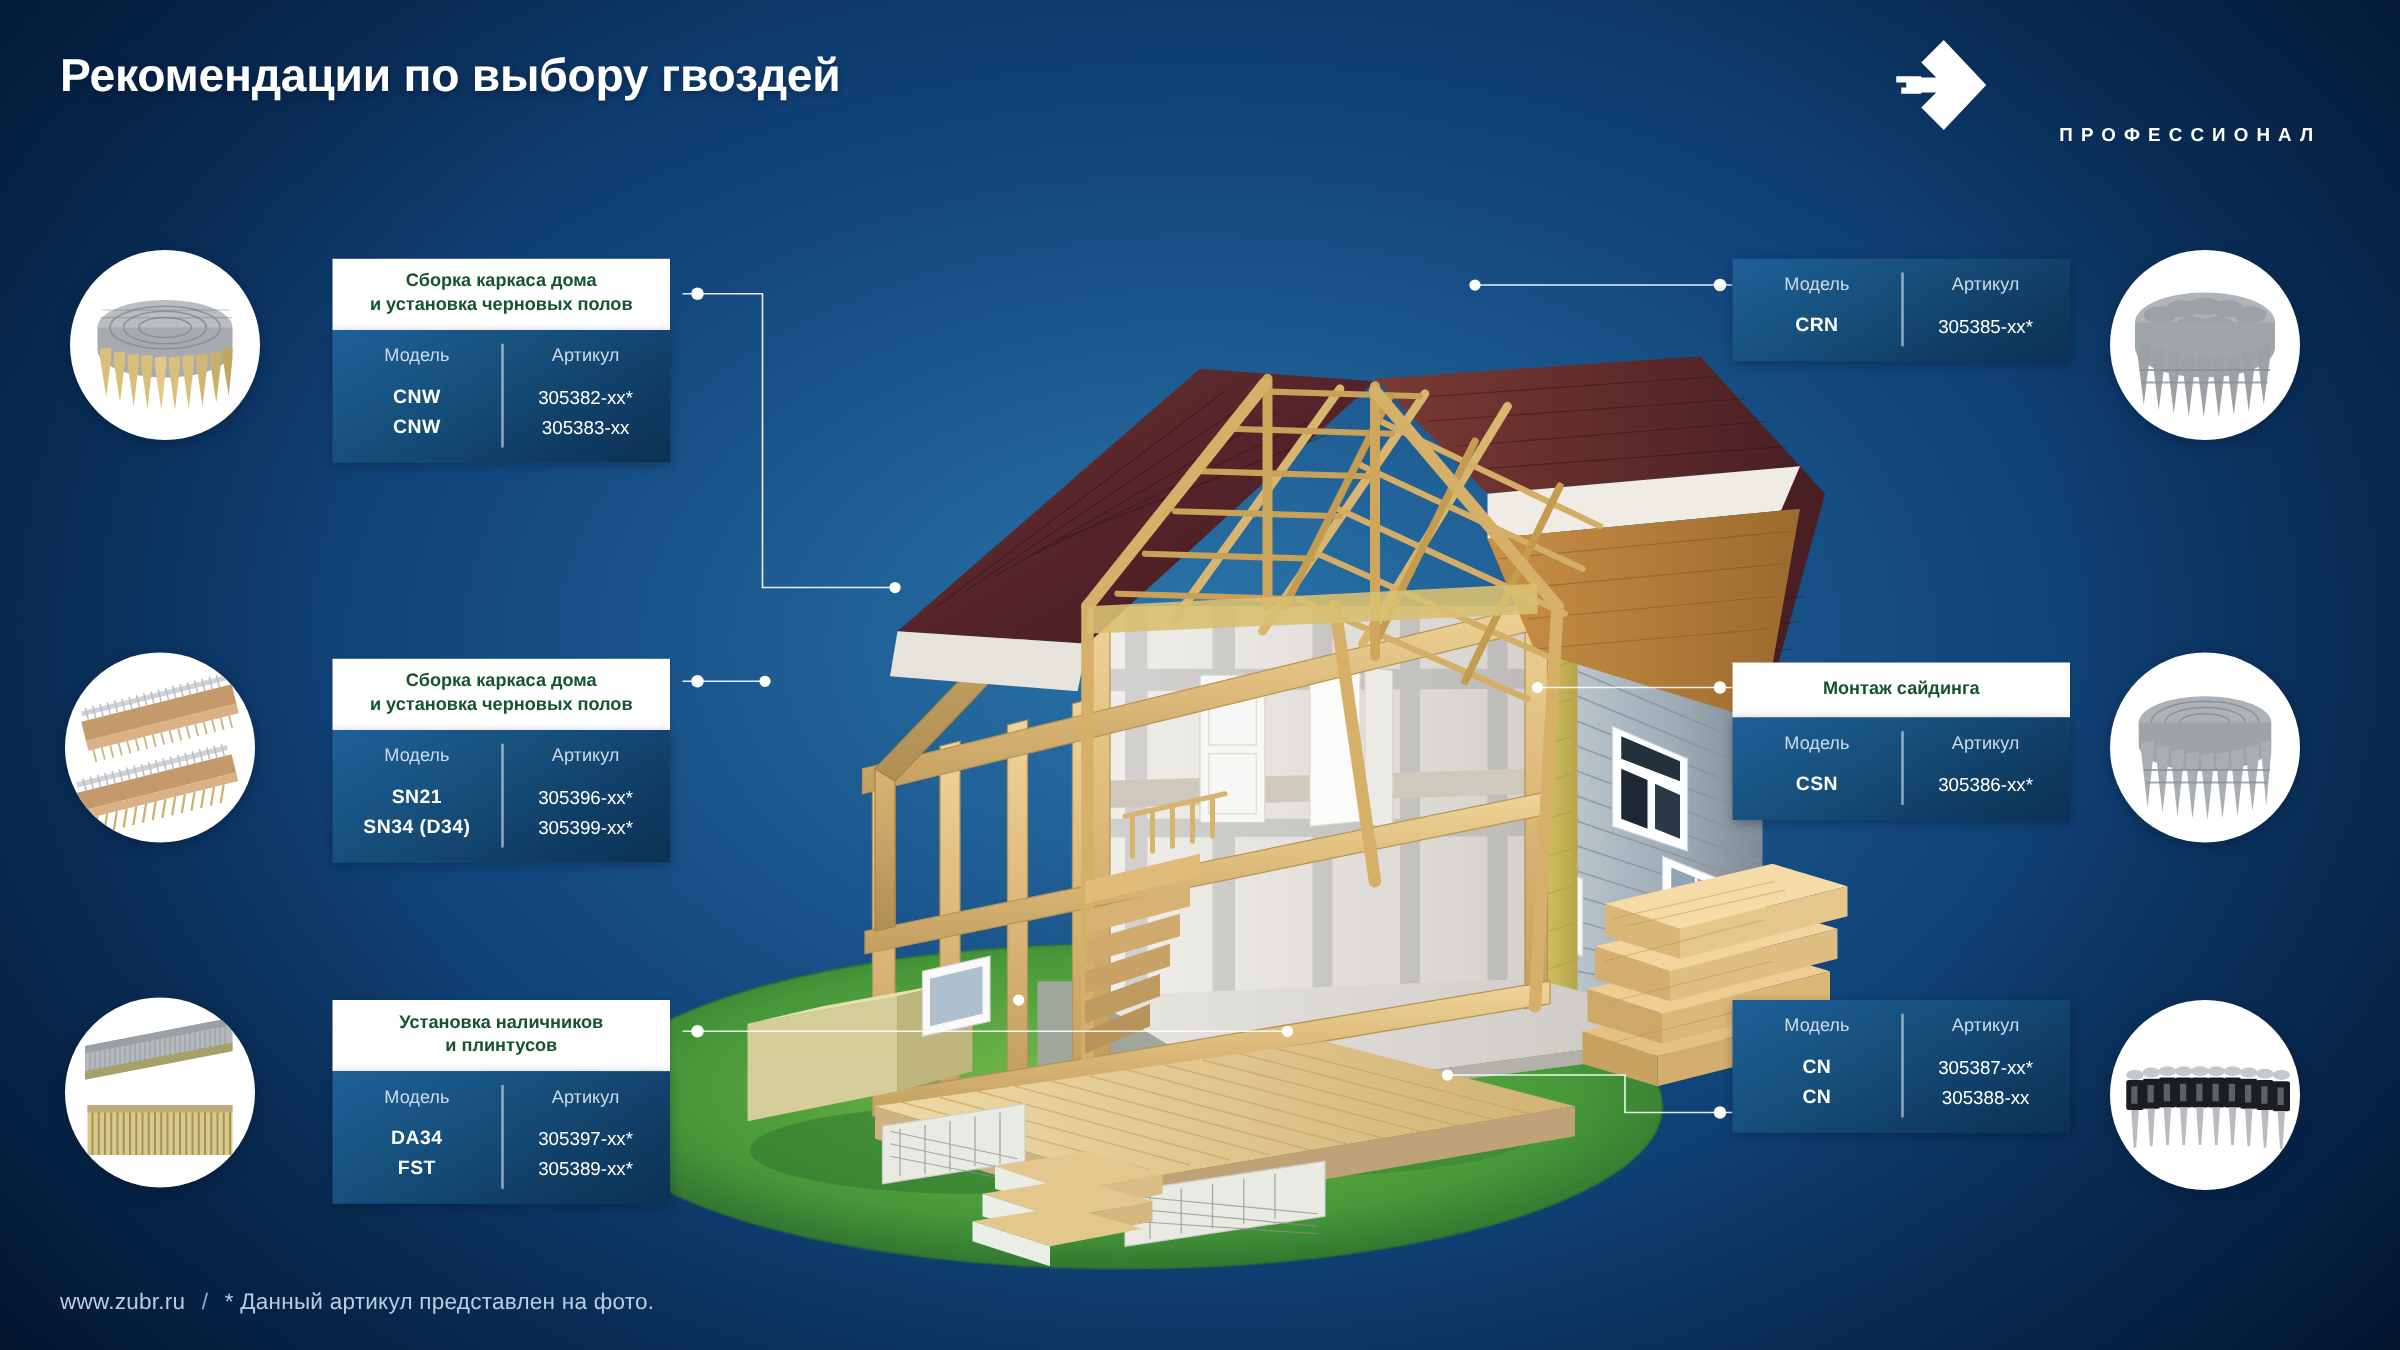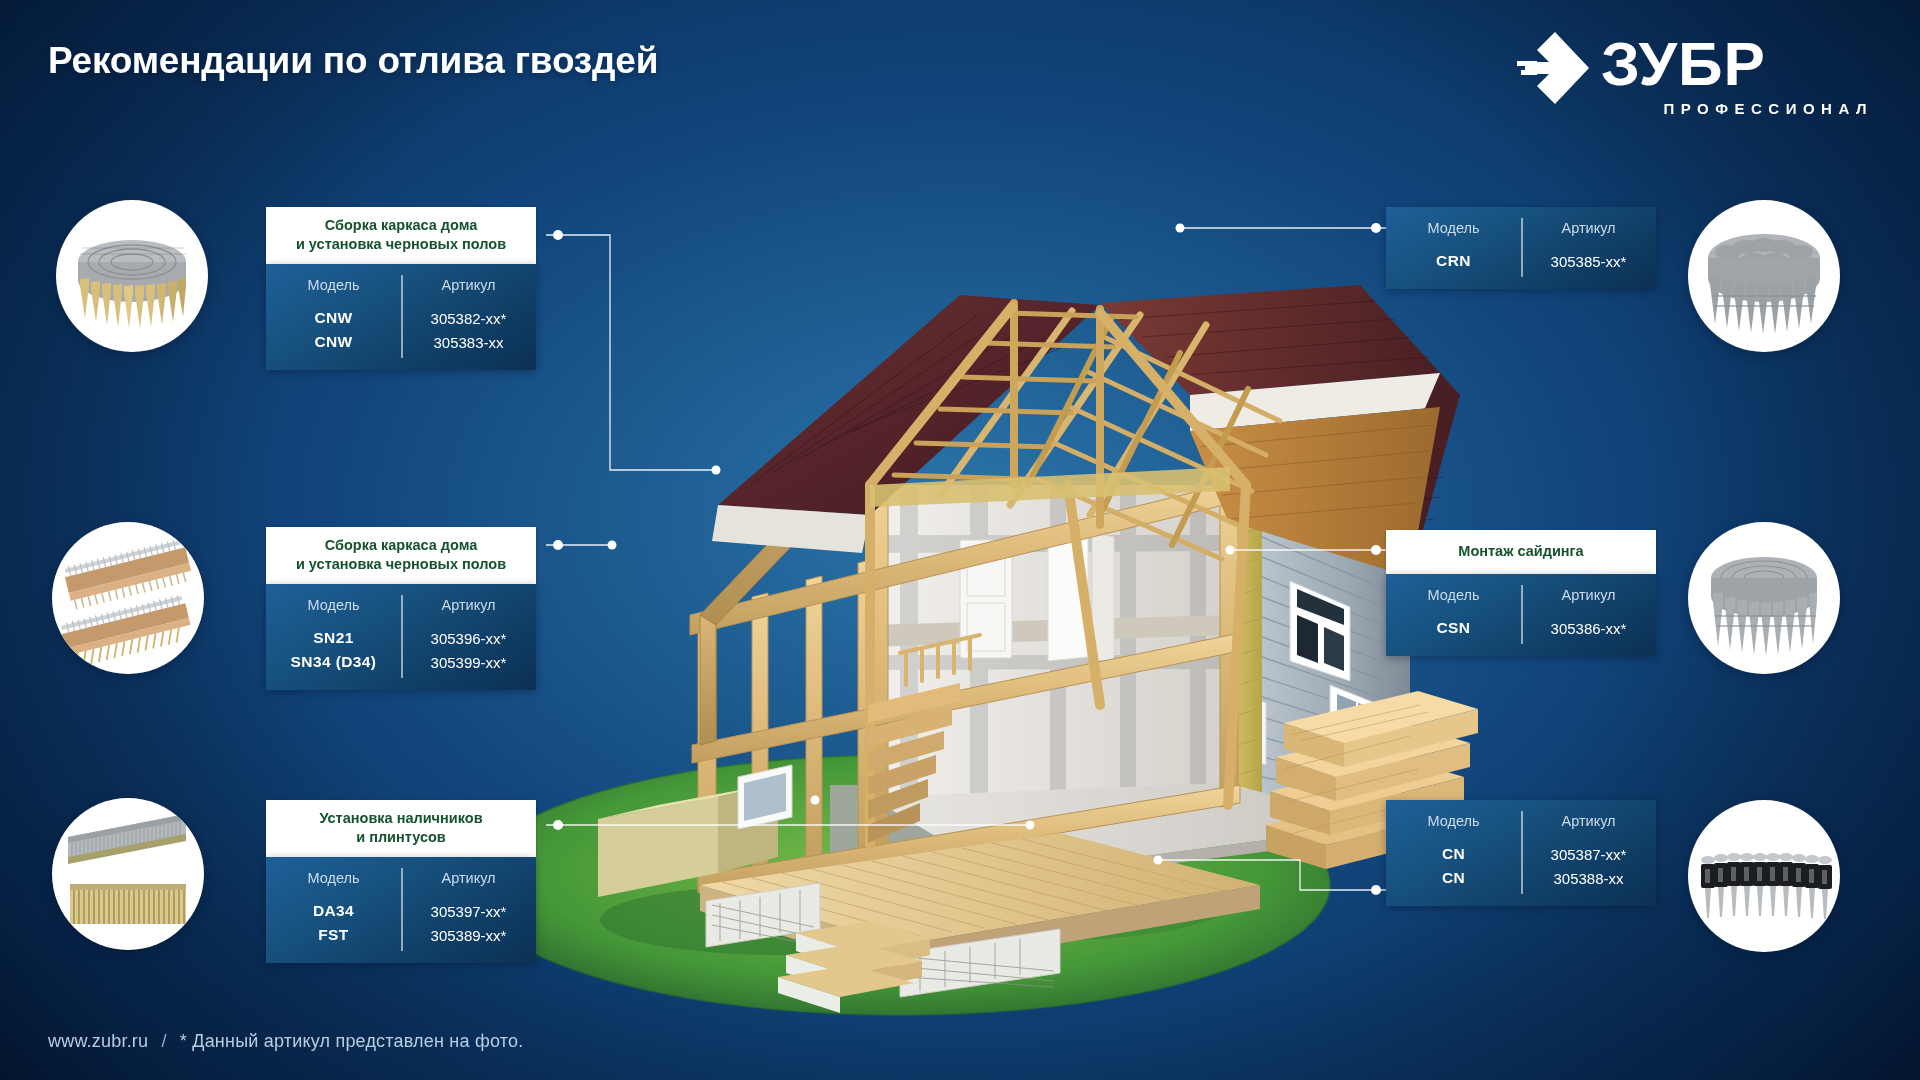--- a/index.html
+++ b/index.html
@@ -35,21 +35,21 @@
     text-shadow:0 2px 6px rgba(0,20,50,.45);
   }
   #logo { position:absolute; right:45px; top:26px; width:360px; height:95px; }
   #logo .mark { position:absolute; left:0; top:4px; width:76px; height:76px; }
   #logo .word {
     position:absolute; left:86px; top:2px;
     font-size:62px; font-weight:bold; color:#fff; letter-spacing:1px;
     font-family:"Liberation Sans", sans-serif;
   }
   #logo .sub {
-    position:absolute; right:2px; top:74px;
+    position:absolute; right:18px; top:74px;
     font-size:15px; letter-spacing:6.5px; color:#fff; font-weight:bold;margin-left:12px;
   }
 
   
   .card { position:absolute; width:270px; }
   .card .hdr {
     background:#ffffff; color:#14532d;
     font-size:14.5px; font-weight:bold; text-align:center;
     padding:9px 8px 10px; line-height:1.32;
     box-shadow:0 1px 3px rgba(0,0,0,.25);
@@ -482,29 +482,28 @@
     <circle cx="1030" cy="825" r="4.5"></circle>
     <circle cx="1376" cy="228" r="5"></circle>
     <circle cx="1180" cy="228" r="4.5"></circle>
     <circle cx="1376" cy="550" r="5"></circle>
     <circle cx="1230" cy="550" r="4.5"></circle>
     <circle cx="1376" cy="890" r="5"></circle>
     <circle cx="1158" cy="860" r="4.5"></circle>
   </g>
 </svg>
 
-<div id="title">Рекомендации по отлива гвоздей</div>
+<div id="title">Рекомендации по выбору гвоздей</div>
 
 <div id="logo">
   <svg class="mark" viewBox="0 0 76 76">
     <path d="M40 2 L74 38 L40 74 L22 56 L34 44 L10 44 L10 32 L34 32 L22 20 Z" fill="#ffffff"></path>
     <rect x="2" y="31" width="20" height="5" fill="#ffffff"></rect>
     <rect x="6" y="40" width="16" height="5" fill="#ffffff"></rect>
   </svg>
-  <div class="word">ЗУБР</div>
   <div class="sub">ПРОФЕССИОНАЛ</div>
 </div>
 
 <div class="prod" style="left:56px;top:200px">
   <svg class="inner" viewBox="0 0 152 152">
     <g>
       <ellipse cx="76" cy="62" rx="54" ry="22" fill="#b9bcc0"></ellipse>
       <path d="M22 62 L22 80 A54 22 0 0 0 130 80 L130 62 Z" fill="#a7abaf"></path>
       <g fill="#c7b06a">
         <g id="pinsL"></g>

